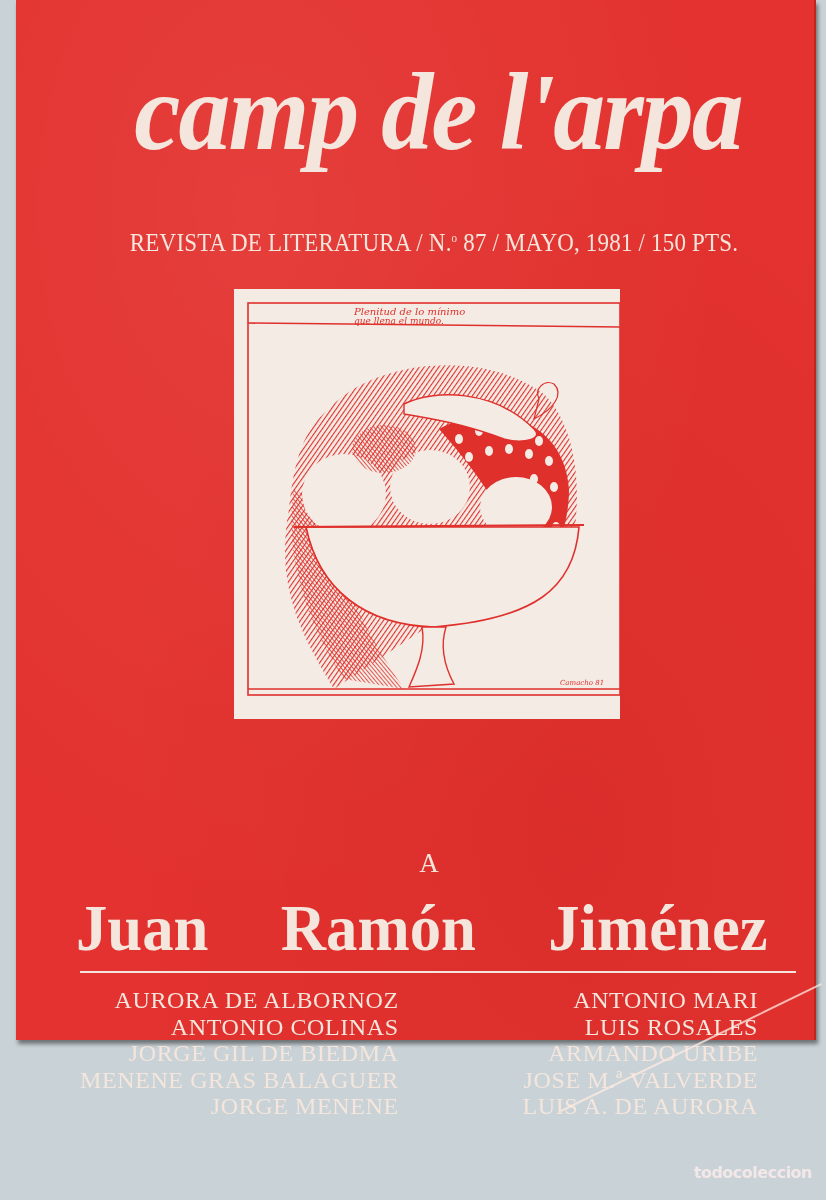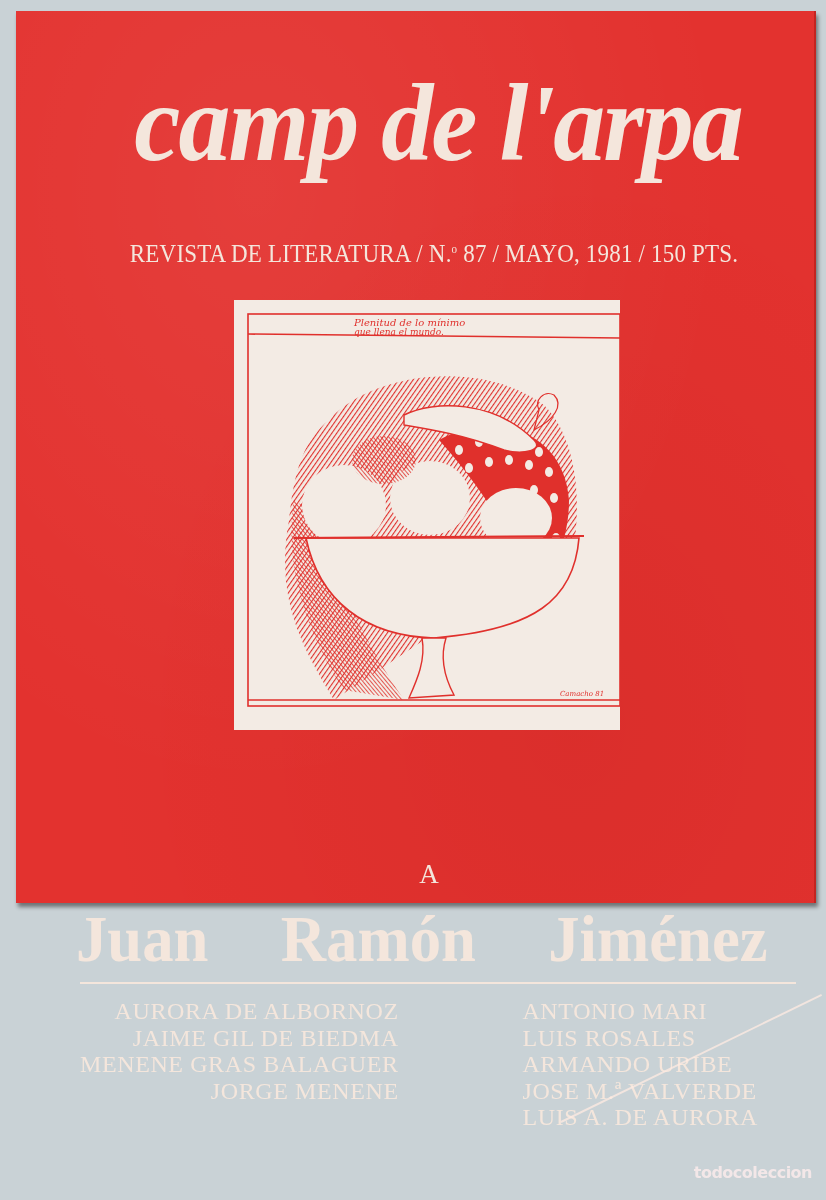--- a/index.html
+++ b/index.html
@@ -3,21 +3,21 @@
   <meta charset="utf-8">
   <style>
     html, body { margin: 0; padding: 0; }
     body {
       width: 826px; height: 1200px; overflow: hidden;
       background: #c9d2d6;
       position: relative;
       font-family: "Liberation Serif", serif;
     }
     .cover {
-      position: absolute; left: 16px; top: 11px; width: 798px; height: 892px;
+      position: absolute; left: 16px; top: 0; width: 798px; height: 1040px;
       background: #e3322f;
       background-image:
         radial-gradient(ellipse at 30% 20%, rgba(255,255,255,0.06), transparent 60%),
         radial-gradient(ellipse at 70% 80%, rgba(120,0,0,0.08), transparent 60%);
       box-shadow: 2px 4px 4px rgba(0,0,0,0.45);
       border-right: 2px solid #c42420;
     }
     .cream { color: #f4e6dc; }
     .masthead {
       position: absolute; left: 52px; top: 60px; width: 740px;
@@ -55,21 +55,21 @@
     }
     .rule {
       position: absolute; left: 64px; top: 971px; width: 716px; height: 2px;
       background: #f4e6dc;
     }
     .contrib {
       position: absolute; top: 987px; font-size: 24px; line-height: 26.5px;
       letter-spacing: 0.6px;
     }
     .contrib.left { left: 64px; text-align: right; }
-    .contrib.right { right: 56px; text-align: left; }
+    .contrib.right { right: 56px; text-align: right; }
     .contrib div { white-space: nowrap; }
     .scuff {
       position: absolute; left: 545px; top: 1110px; width: 290px; height: 2px;
       background: rgba(255,235,225,0.75);
       transform: rotate(-26deg); transform-origin: left;
     }
     .watermark {
       position: absolute; right: 14px; bottom: 18px;
       font-family: "DejaVu Sans", sans-serif; font-weight: bold;
       font-size: 16px; color: rgba(250,235,235,0.85); letter-spacing: -0.5px;
@@ -155,21 +155,22 @@
   <div class="name-row cream">
     <span>Juan</span>
     <span>Ramón</span>
     <span>Jiménez</span>
   </div>
 
   <div class="rule"></div>
 
   <div class="contrib left cream">
     <div>AURORA DE ALBORNOZ</div>
-    <div>JAIME GIL DE BIEDMA</div>
+    <div>ANTONIO COLINAS</div>
+    <div>JORGE GIL DE BIEDMA</div>
     <div>MENENE GRAS BALAGUER</div>
     <div>JORGE MENENE</div>
   </div>
 
   <div class="contrib right cream">
     <div>ANTONIO MARI</div>
     <div>LUIS ROSALES</div>
     <div>ARMANDO URIBE</div>
     <div>JOSE M.ª VALVERDE</div>
     <div>LUIS A. DE AURORA</div>

